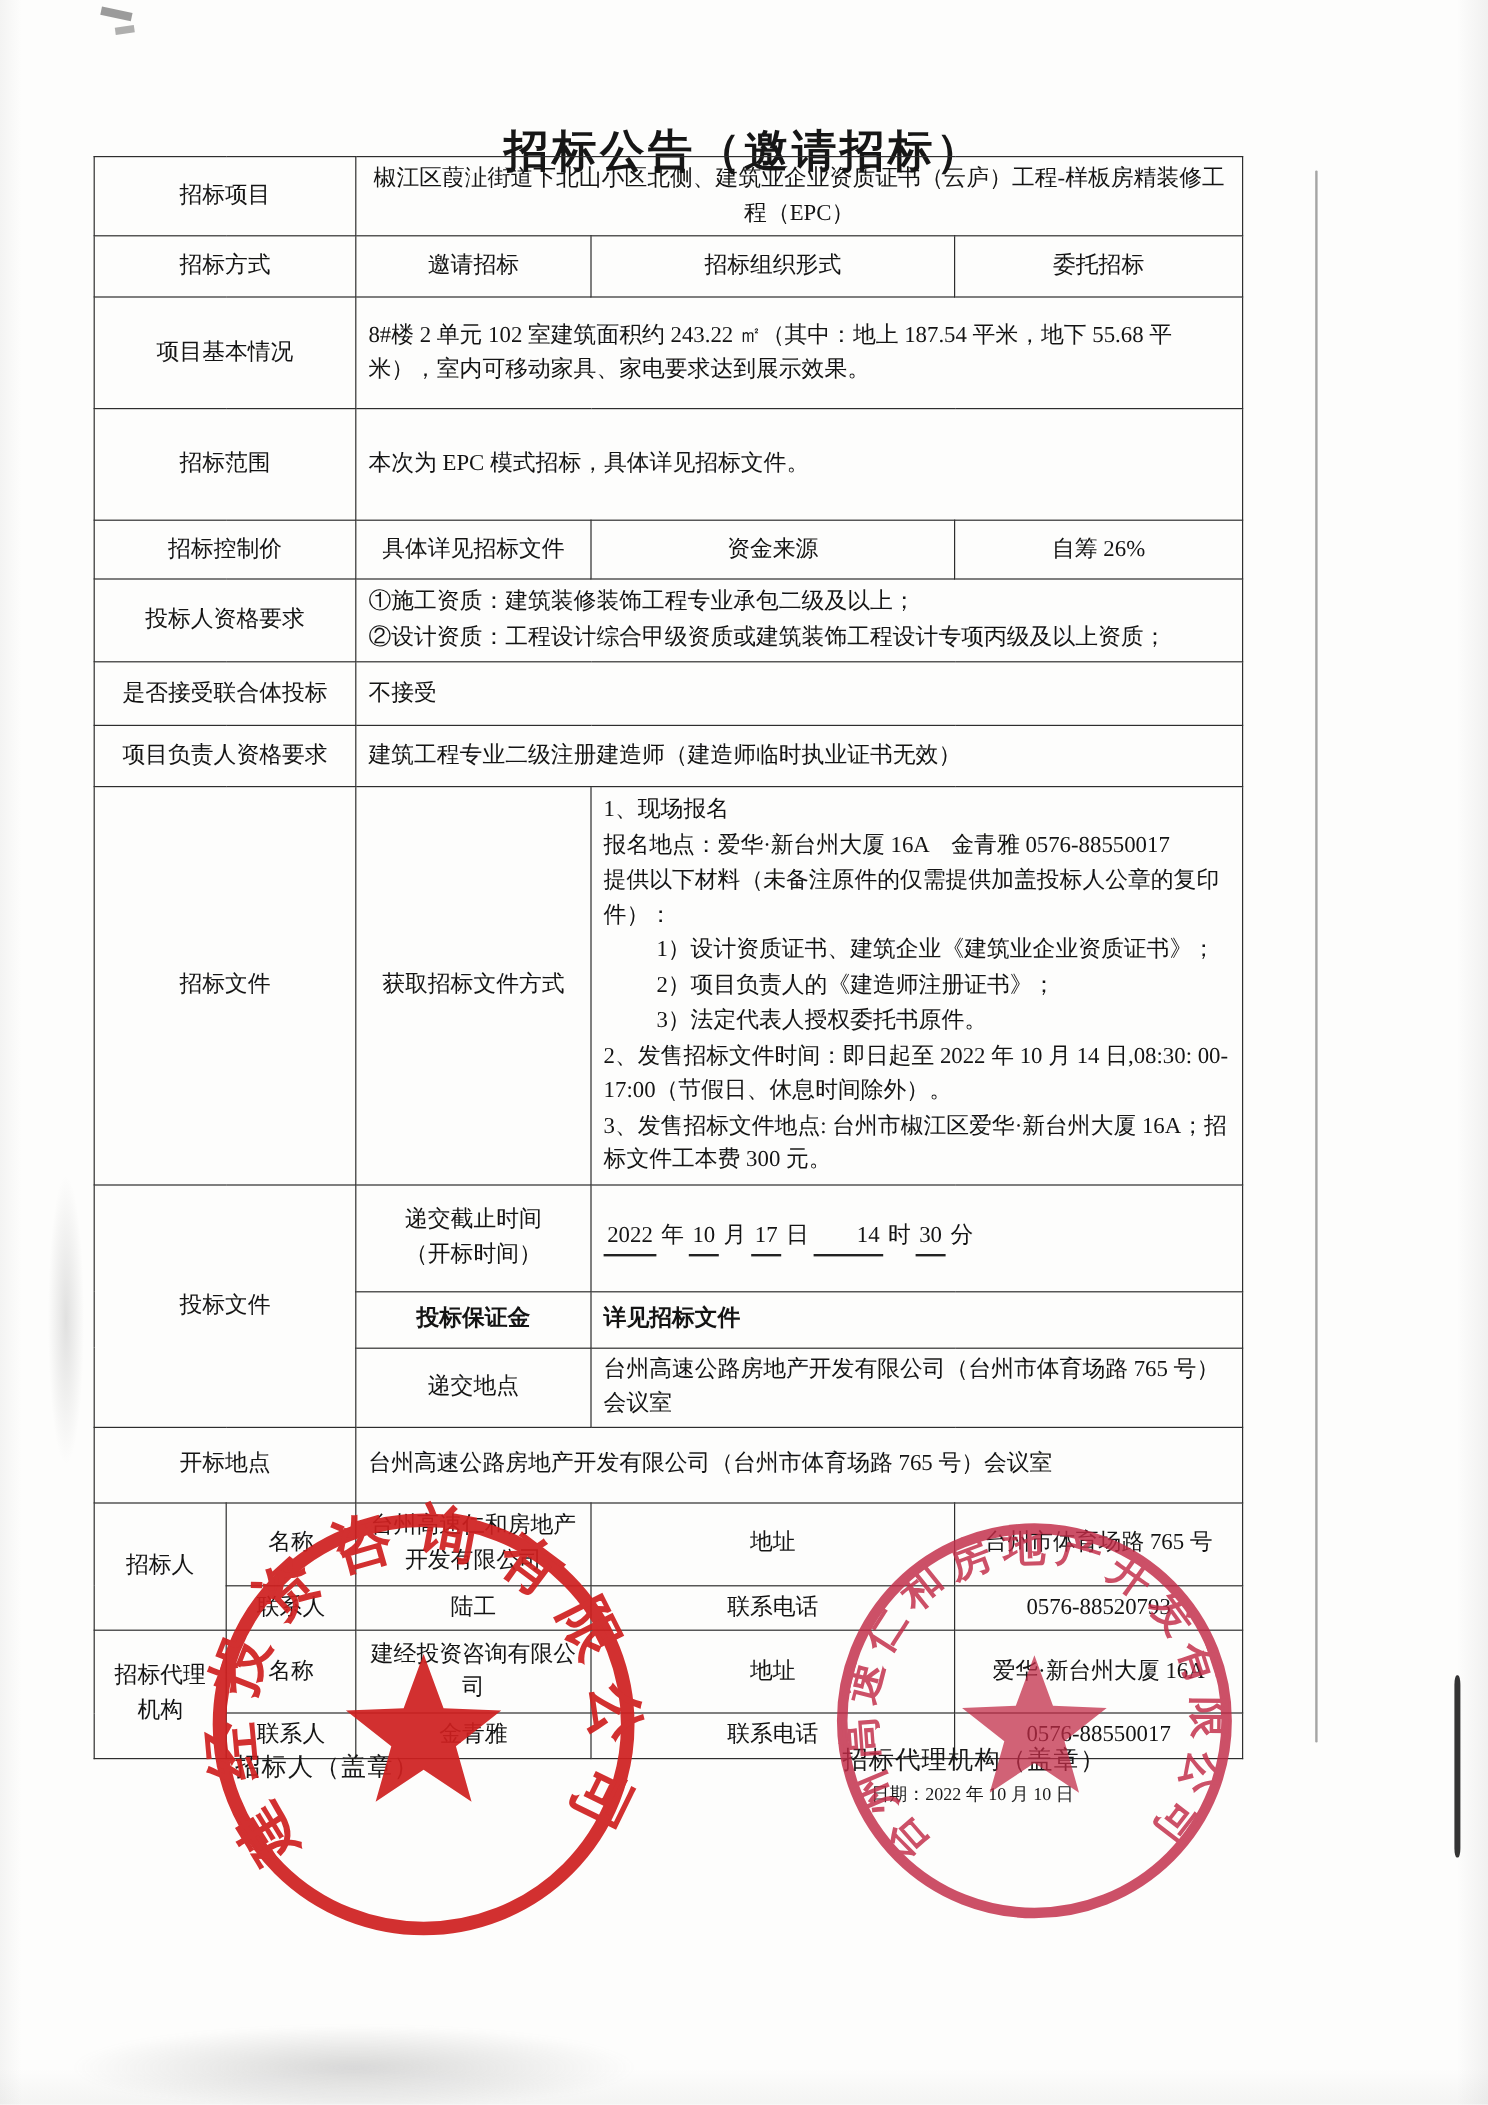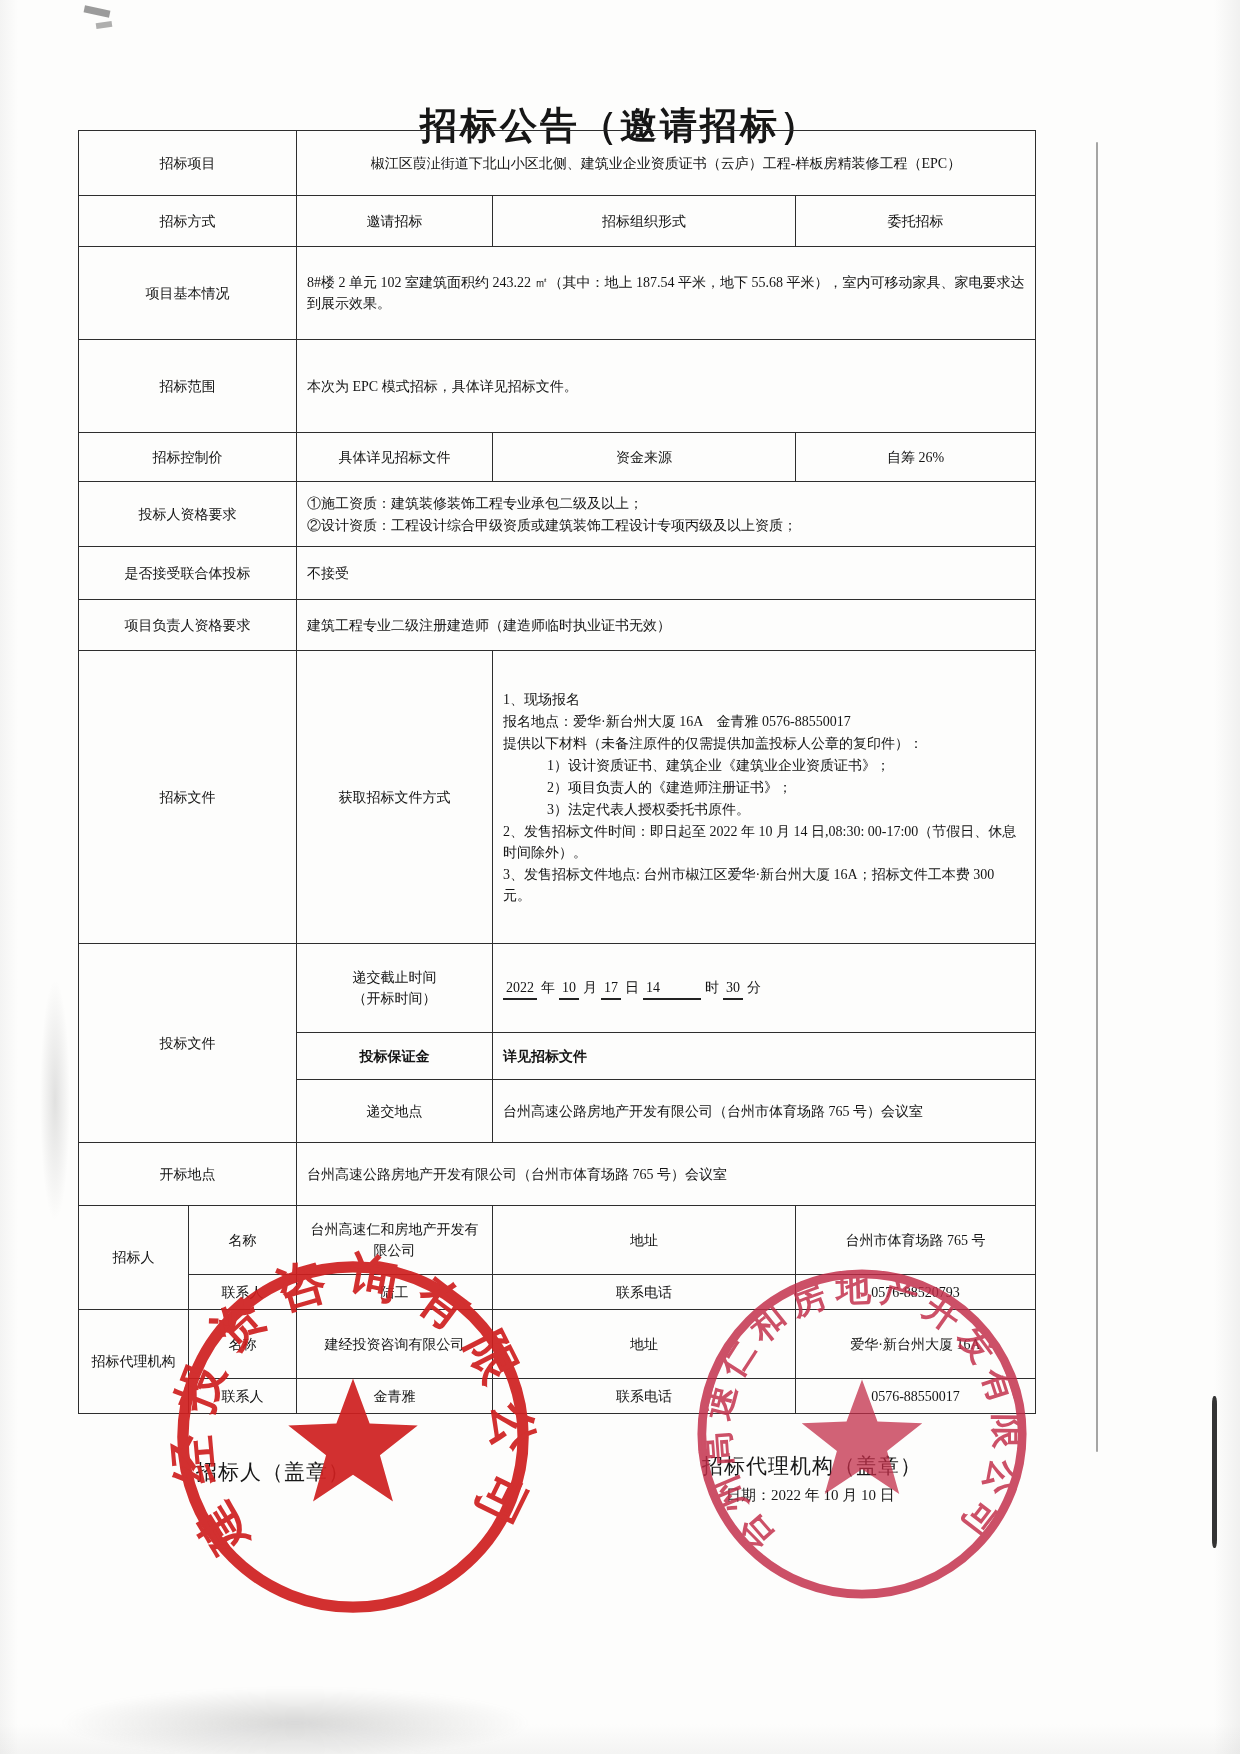--- a/index.html
+++ b/index.html
@@ -20,41 +20,41 @@
       #fdfdfc;
   }
   .doc-title{
     position:absolute;top:76px;left:0;width:100%;
     text-align:center;font-size:37px;font-weight:bold;letter-spacing:3px;
     color:#161616;
   }
   table.main{
     position:absolute;left:78px;top:130px;
     width:957px;border-collapse:collapse;table-layout:fixed;
-    font-size:14px;line-height:1.5;color:#141414;
+    font-size:19px;line-height:1.5;color:#141414;
   }
   table.main td{
     border:1.6px solid #2e2e2e;
     padding:4px 10px;
     vertical-align:middle;
     word-break:break-all;
   }
   td.lab{text-align:center;padding:4px 6px;}
   td.ctr{text-align:center;}
   td.val{text-align:left;padding-left:14px;}
   tr.h62 td{height:56px;} tr.h48 td{height:42px;}
   tr.h90 td{height:84px;} tr.h46 td{height:40px;}
   tr.h60 td{height:54px;} tr.h50 td{height:44px;}
   tr.hbig td{height:284px;} tr.h88 td{height:80px;}
   tr.h44 td{height:38px;font-weight:bold;} tr.h66 td{height:60px;}
   tr.h32 td{height:26px;}
   .docline{margin:1px 0;}
   .docline.indent{padding-left:44px;}
   .tdocs{vertical-align:middle;}
-  .u{display:inline-block;border-bottom:2px solid #222;padding:0 3px;text-align:left;}
+  .u{display:inline-block;border-bottom:2px solid #222;padding:0 3px;text-align:right;}
   .u.wide{min-width:52px;}
   .unit{padding:0 4px;}
   .sig{
     position:absolute;font-size:21px;color:#181818;letter-spacing:1px;
   }
   .sig.left{left:196px;top:1458px;}
   .sig.right{left:702px;top:1452px;}
   .dateline{position:absolute;left:726px;top:1486px;font-size:15px;color:#181818;}
   svg.stamp{position:absolute;pointer-events:none;}
   svg.stamp.sl{left:164px;top:1248px;width:378px;height:378px;opacity:.92;}

